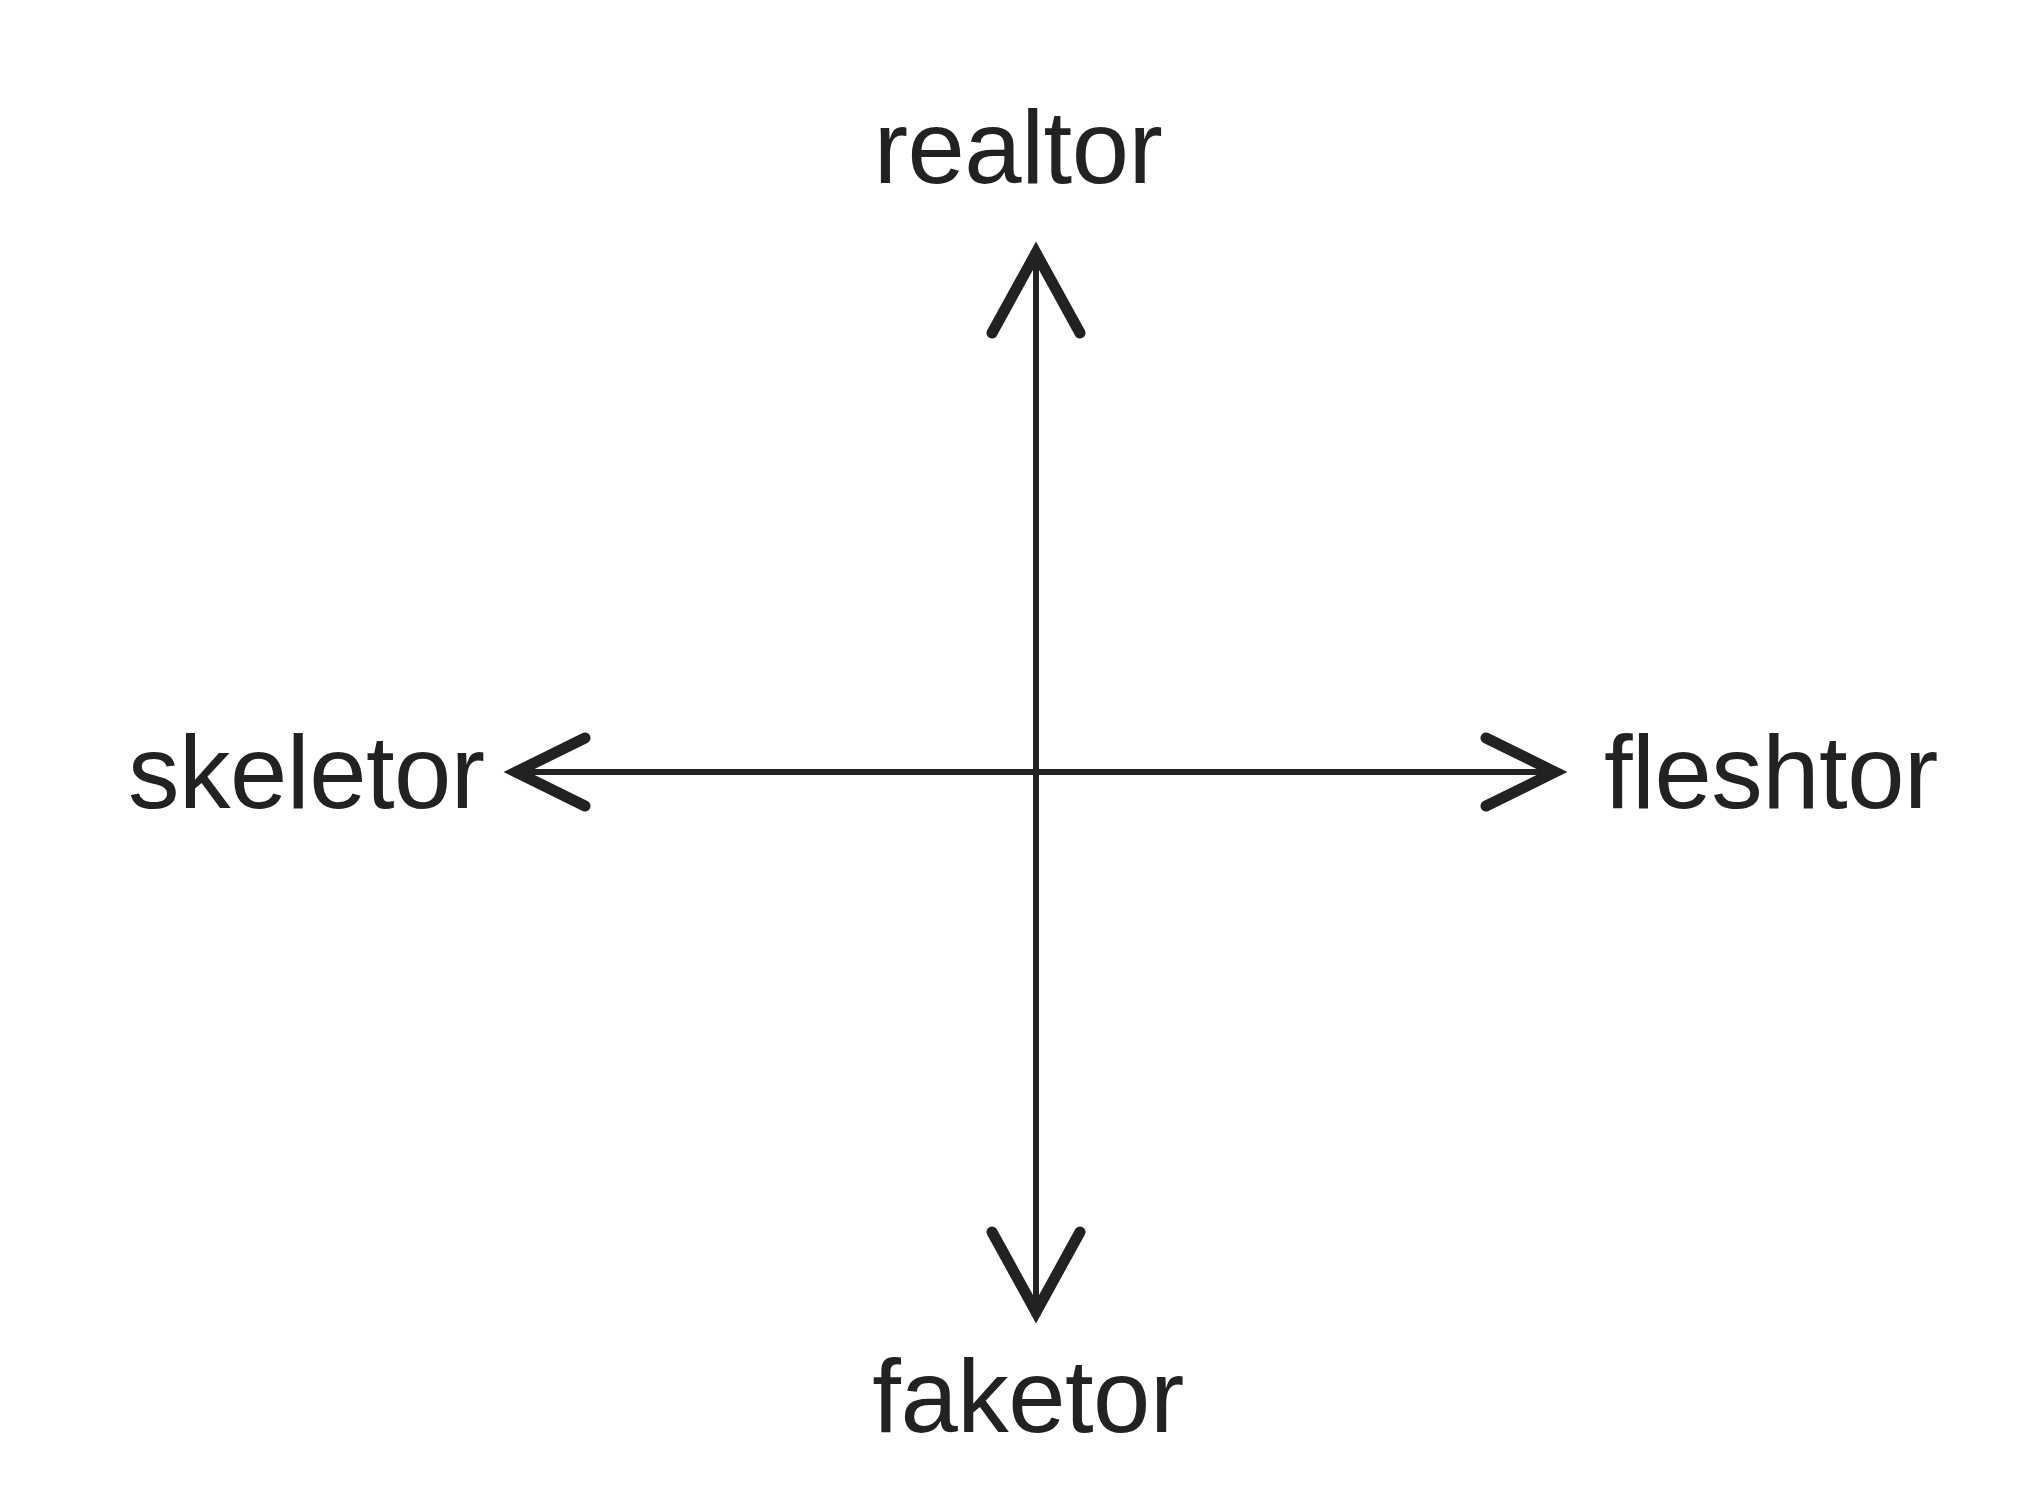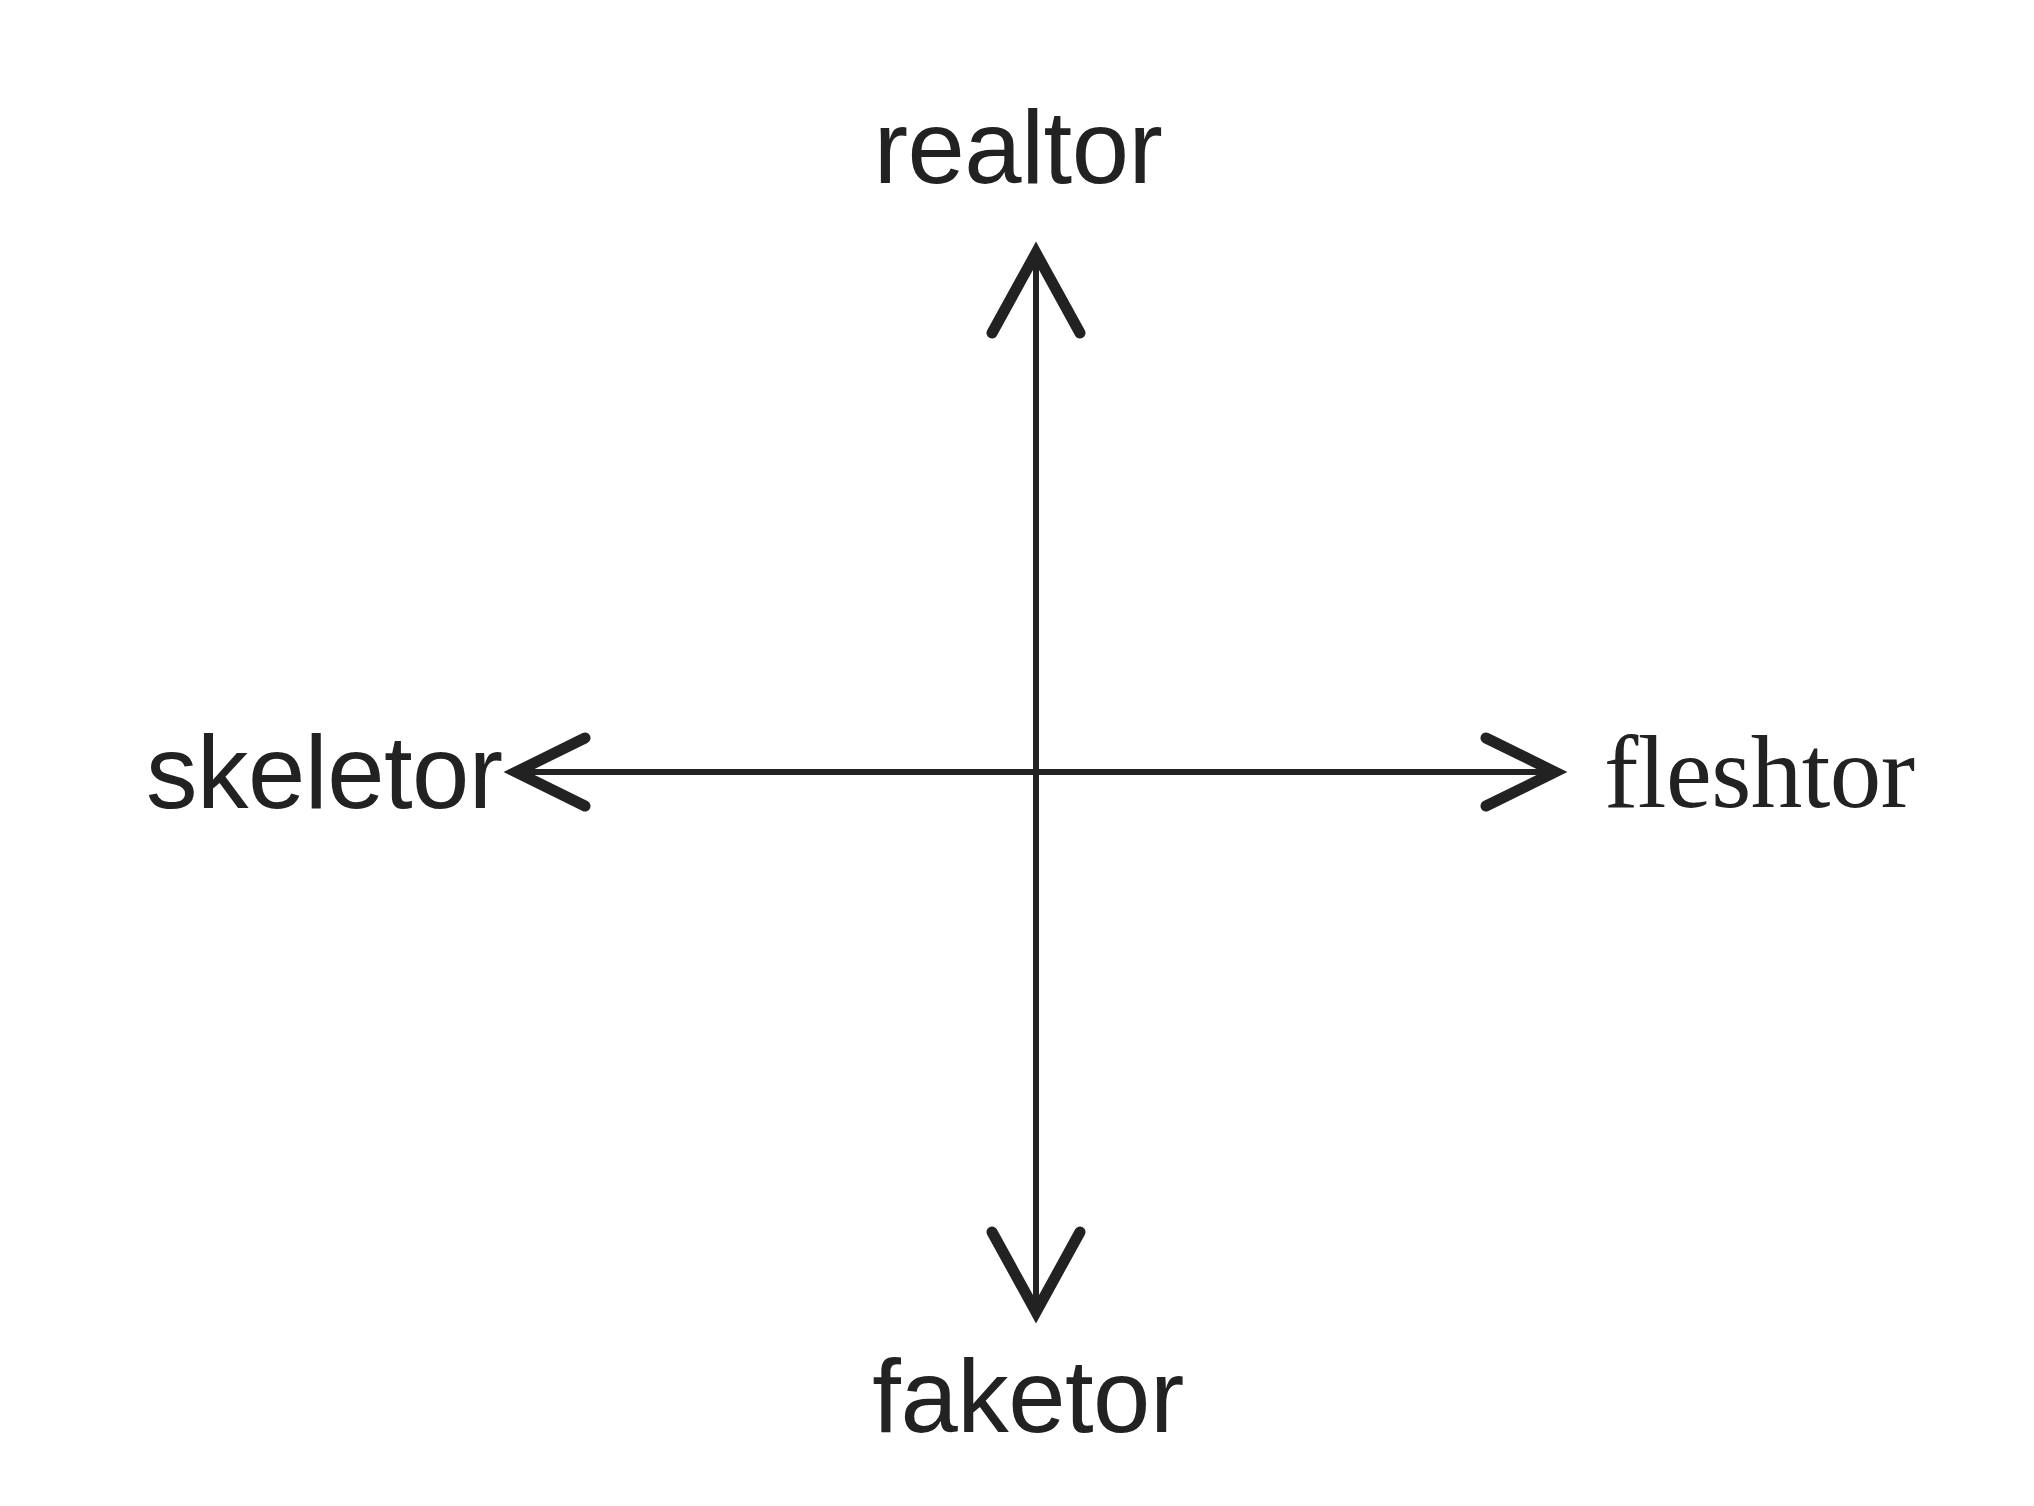--- a/index.html
+++ b/index.html
@@ -46,27 +46,25 @@
     left: 0;
     right: 0;
     top: 1345px;
     text-align: center;
     transform: translateX(-4px);
   }
   #label-left {
     left: 128px;
     top: 721px;
     text-align: left;
-    margin-left: 18px;
   }
   #label-right {
     left: 1604px;
     top: 721px;
     text-align: left;
-    font-family: Liberation Serif, serif;
   }
 </style>
 </head>
 <body>
 
 <div id="canvas">
 
   <svg id="axes-svg" viewBox="0 0 2034 1506">
 
     <line x1="1036" y1="258" x2="1036" y2="1307" stroke="#222222" stroke-width="6" stroke-linecap="butt"></line>

